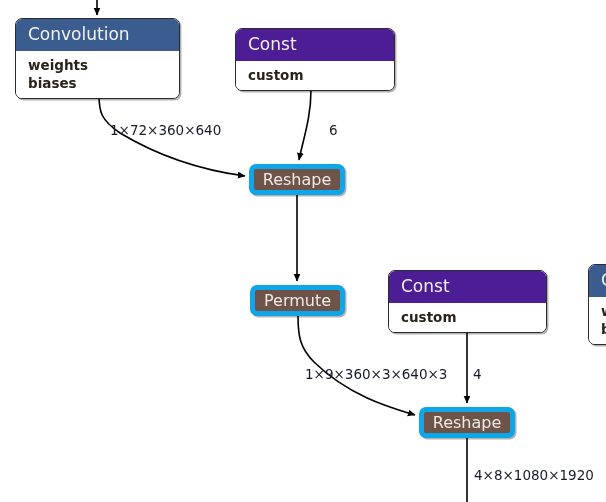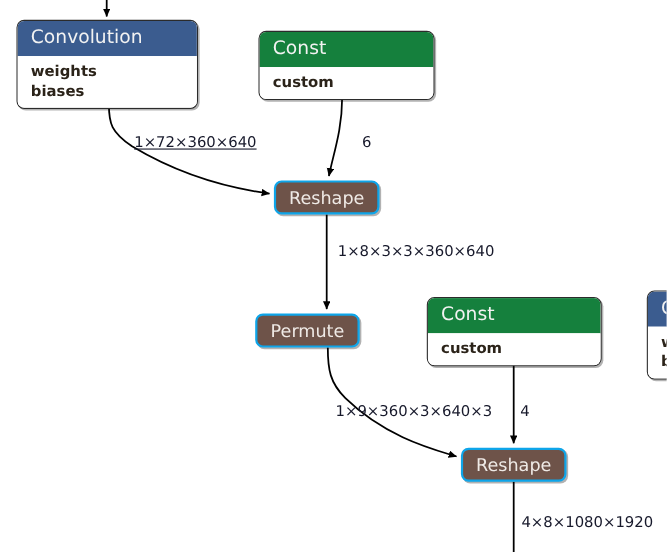--- a/index.html
+++ b/index.html
@@ -7,26 +7,26 @@
        font-family:"DejaVu Sans","Liberation Sans",sans-serif;}
   #canvas{position:absolute;left:0;top:0;width:606px;height:502px;}
   svg.edges{position:absolute;left:0;top:0;width:606px;height:502px;pointer-events:none;}
 
   
   .boxnode{position:absolute;border:1px solid #2b2b2b;border-radius:7px;
            background:#ffffff;box-sizing:border-box;overflow:hidden;
            box-shadow:1.5px 1.5px 0 rgba(0,0,0,0.30);}
   .boxnode .hdr{font-size:17px;line-height:1;padding:7px 0 8px 12px;color:#f2f2f2;}
   .boxnode.blue .hdr{background:#3b5c8f;}
-  .boxnode.black .hdr{background:#15803d;}
+  .boxnode.black .hdr{background:#4c1d95;}
   .boxnode .body{background:#ffffff;padding:5px 0 6px 12px;}
   .boxnode .attr{font-size:13.5px;font-weight:bold;color:#2b2319;line-height:1.34;}
 
   
-  .pill{position:absolute;border:2px solid #0ea5e9;border-radius:7px;
+  .pill{position:absolute;border:5px solid #0ea5e9;border-radius:7px;
         background:#6e5349;box-sizing:border-box;
         display:flex;align-items:center;justify-content:center;
         color:#efeae6;font-size:16px;
         box-shadow:1.5px 1.5px 0 rgba(0,0,0,0.30);}
 
   
   .elabel{position:absolute;font-size:13.5px;color:#17192b;white-space:nowrap;line-height:1;}
 </style>
 </head>
 <body>
@@ -67,21 +67,21 @@
     <div class="hdr">Const</div>
     <div class="body">
       <div class="attr">custom</div>
     </div>
   </div>
 
   <div class="pill" style="left:249px;top:164px;width:96px;height:31px;">
     <span>Reshape</span>
   </div>
 
-  <div class="pill" style="left:232px;top:285px;width:95px;height:31px;">
+  <div class="pill" style="left:250px;top:285px;width:95px;height:31px;">
     <span>Permute</span>
   </div>
 
   <div class="boxnode black" style="left:388px;top:270px;width:159px;">
     <div class="hdr">Const</div>
     <div class="body">
       <div class="attr">custom</div>
     </div>
   </div>
 
@@ -90,20 +90,19 @@
   </div>
 
   <div class="boxnode blue" style="left:588px;top:264px;width:165px;">
     <div class="hdr">Convolution</div>
     <div class="body">
       <div class="attr">weights</div>
       <div class="attr">biases</div>
     </div>
   </div>
 
-  <div class="elabel" style="left:122px;top:124px;text-decoration:underline;">1×72×360×640</div>
+  <div class="elabel" style="left:110px;top:124px;">1×72×360×640</div>
   <div class="elabel" style="left:329px;top:124px;">6</div>
-  <div class="elabel" style="left:307px;top:223px;">1×8×3×3×360×640</div>
   <div class="elabel" style="left:305px;top:368px;">1×9×360×3×640×3</div>
   <div class="elabel" style="left:473px;top:368px;">4</div>
   <div class="elabel" style="left:474px;top:469px;">4×8×1080×1920</div>
 
 </div>
 
 </body></html>

